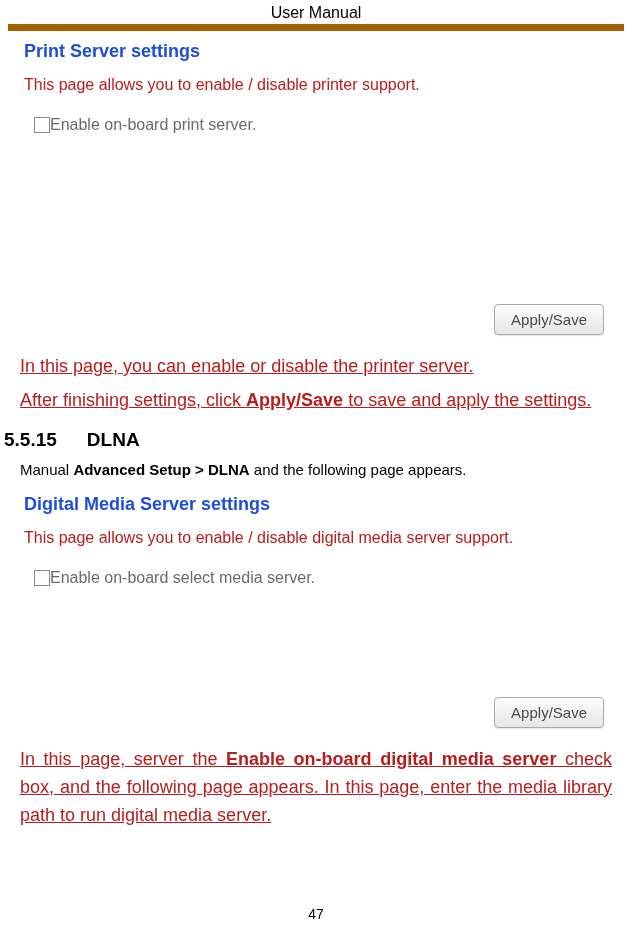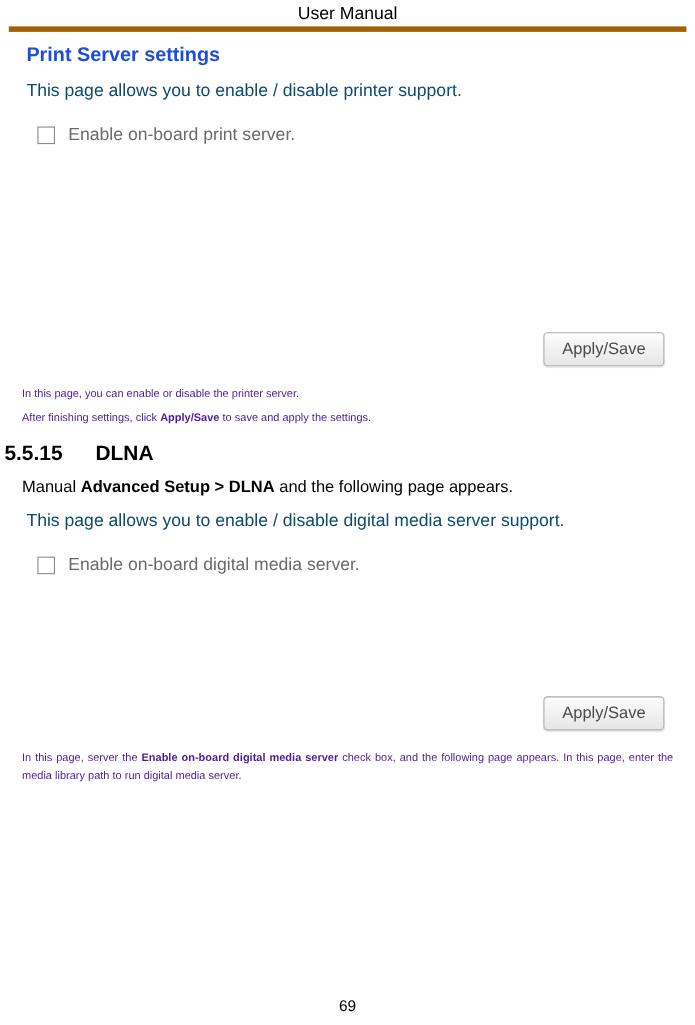--- a/index.html
+++ b/index.html
@@ -12,21 +12,21 @@
       height: 932px;
       background: #fff;
       font-family: Arial, sans-serif;
       color: #000;
       position: relative;
     }
     .header {
       text-align: center;
       font-size: 16px;
       padding: 4px 0 2px 0;
-      border-bottom: 5px solid #a16207;
+      border-bottom: 7px solid #a16207;
       margin: 0 8px;
     }
     .content-wrapper {
       padding: 0 18px;
     }
     .screenshot-box {
       border: none;
       padding: 8px 6px 10px 6px;
       margin-bottom: 8px;
       position: relative;
@@ -34,27 +34,26 @@
     .ss-title {
       font-family: "Segoe UI", Tahoma, sans-serif;
       font-weight: bold;
       font-size: 18px;
       color: #1d4ed8;
       margin: 2px 0 14px 0;
     }
     .ss-desc {
       font-family: "Segoe UI", Tahoma, sans-serif;
       font-size: 16px;
-      color: #0c4a6e;
+      color: #b91c1c;
       margin-bottom: 22px;
     }
     .checkbox-row {
       display: flex;
       align-items: center;
-      gap: 12px;
       margin-left: 10px;
       margin-bottom: 10px;
     }
     .cb {
       width: 16px;
       height: 16px;
       border: 1px solid #8a8a8a;
       background: #fff;
       display: inline-block;
     }
@@ -72,24 +71,25 @@
       font-family: "Segoe UI", Tahoma, sans-serif;
       font-size: 15px;
       color: #4a4a4a;
       background: linear-gradient(#fdfdfd, #e6e6e6);
       border: 1px solid #aaa;
       border-radius: 4px;
       padding: 6px 16px;
       box-shadow: 0 1px 1px rgba(0,0,0,0.1);
     }
     .body-text {
-      font-size: 10px;
+      font-size: 18px;
       line-height: 1.55;
-      color: #4c1d95;
+      color: #b91c1c;
       margin: 6px 2px 2px 2px;
+      text-decoration: underline;
     }
     .body-text.justify {
       text-align: justify;
     }
     .section-heading {
       font-size: 19px;
       font-weight: bold;
       margin: 14px 0 10px 0;
     }
     .sec-num {
@@ -146,30 +146,31 @@
 
   <h2 class="section-heading">
     <span class="sec-num">5.5.15</span><span>DLNA</span>
   </h2>
 
   <p class="choose-line">
     <span>Manual </span><strong>Advanced Setup &gt; DLNA</strong><span> and the following page appears.</span>
   </p>
 
   <div class="screenshot-box">
+    <div class="ss-title">Digital Media Server settings</div>
     <div class="ss-desc">This page allows you to enable / disable digital media server support.</div>
     <div class="checkbox-row">
       <span class="cb"></span>
-      <span class="cb-label">Enable on-board digital media server.</span>
+      <span class="cb-label">Enable on-board select media server.</span>
     </div>
     <div class="spacer-med"></div>
     <div class="btn-wrap">
       <button class="apply-btn">Apply/Save</button>
     </div>
   </div>
 
   <p class="body-text justify">
     <span>In this page, server the </span><strong>Enable on-board digital media server</strong><span> check box, and the following page appears. In this page, enter the media library path to run digital media server.</span>
   </p>
 
 </div>
 
-<div class="page-num">69</div>
+<div class="page-num">47</div>
 
 </body></html>

